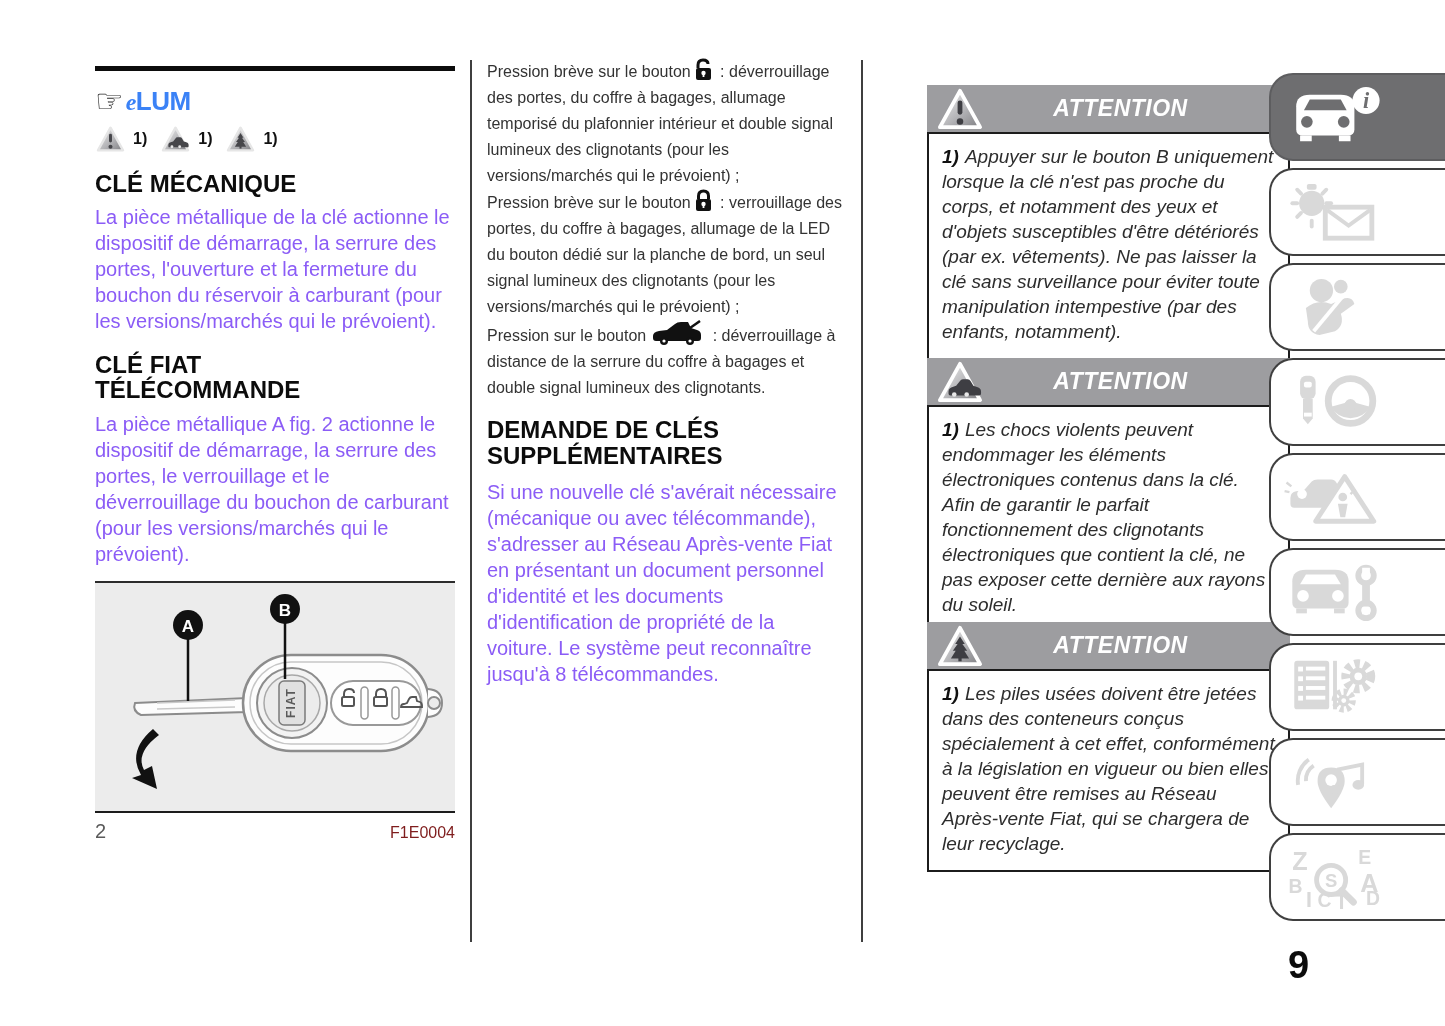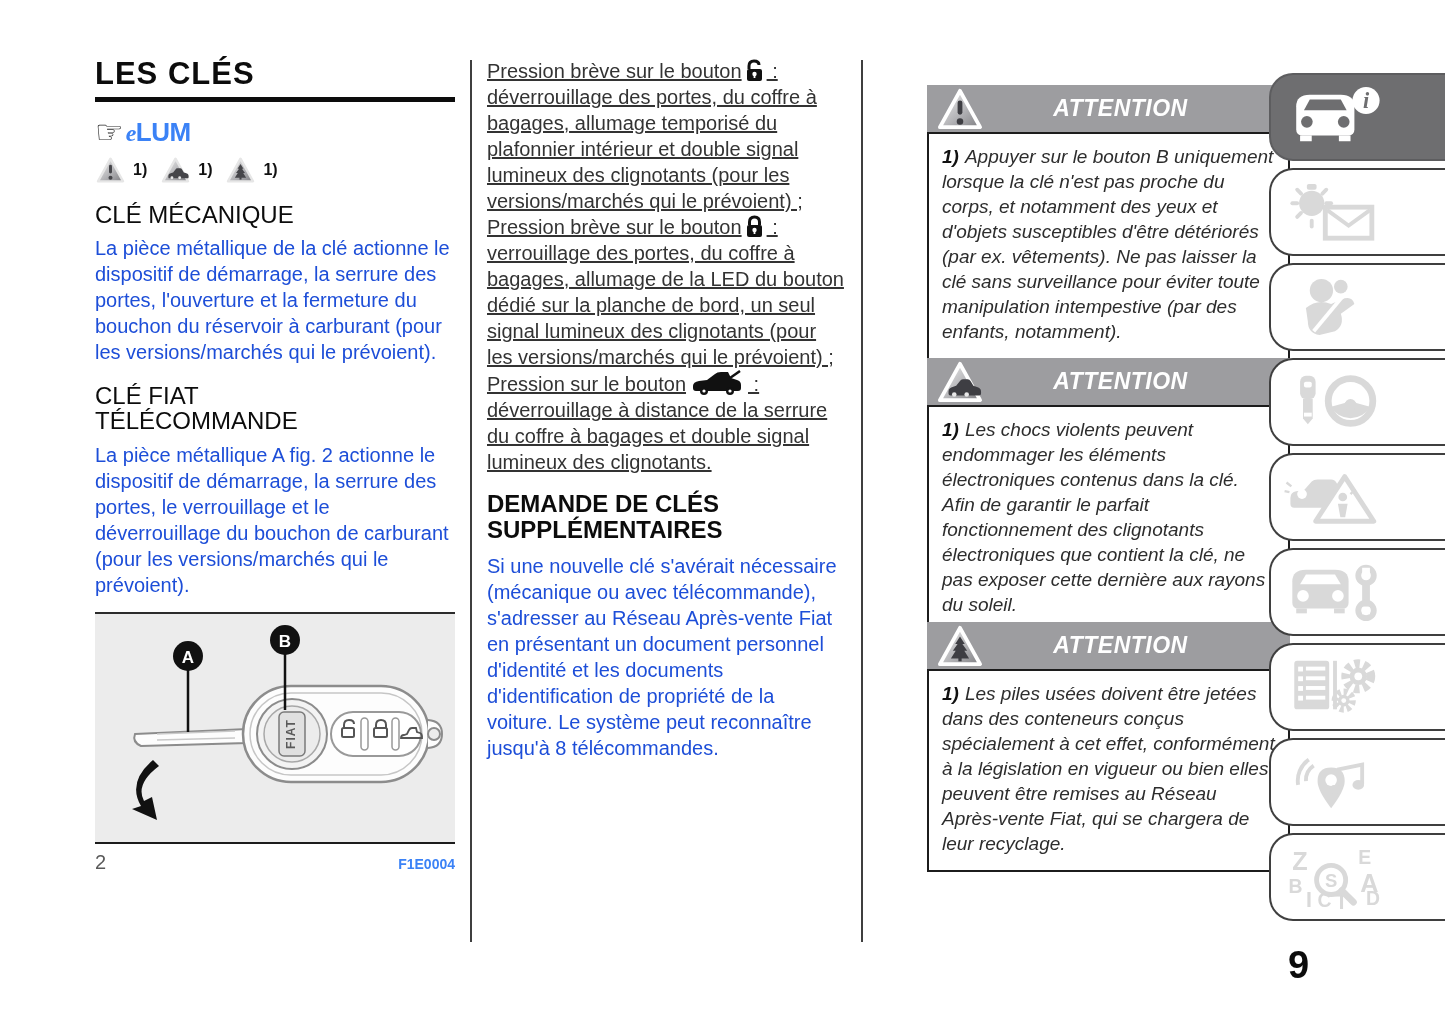--- a/index.html
+++ b/index.html
@@ -16,34 +16,34 @@
 
   
   .page-title{font-size:31px;font-weight:800;letter-spacing:1px;color:#0c0c0c;line-height:1;}
   .title-rule{height:5px;background:#0c0c0c;margin-top:8px;}
   .elum-row{margin-top:14px;display:flex;align-items:center;gap:2px;color:#1a1a1a;}
   .hand{font-size:32px;line-height:1;color:#2a2a2a;}
   .elum{font-weight:800;font-size:26px;letter-spacing:-0.5px;color:#3b82f6;}
   .elum .e{font-style:italic;font-family:"Liberation Serif",serif;font-size:24px;}
   .tri-row{margin-top:8px;display:flex;align-items:center;gap:7px;}
   .tri-row .mark{font-weight:700;font-size:16px;color:#111;margin-right:6px;}
-  h2.sect{font-size:24px;font-weight:400;color:#0c0c0c;line-height:1.05;margin:18px 0 8px 0;}
+  h2.sect{font-size:24px;font-weight:700;color:#0c0c0c;line-height:1.05;margin:18px 0 8px 0;}
   h2.two-line{max-width:240px;}
-  p.body{font-size:20px;line-height:26px;margin:0 0 4px 0;color:#1d4ed8;}
+  p.body{font-size:20px;line-height:26px;margin:0 0 4px 0;color:#8b5cf6;}
 
   .figure{margin-top:14px;}
   .fig-top{height:2px;background:#2c2c2c;}
   .fig-canvas{background:#ececec;height:228px;position:relative;}
   .fig-bottom{height:2px;background:#1c1c1c;}
   .fig-caption{display:flex;justify-content:space-between;align-items:baseline;margin-top:7px;}
   .fig-num{font-size:20px;color:#5a5a5a;}
-  .fig-code{font-size:14px;font-weight:700;color:#3b82f6;}
-
-  
-  .mid-item{font-size:20px;line-height:26px;color:#333;text-decoration:underline;}
+  .fig-code{font-size:16px;font-weight:400;color:#7f1d1d;}
+
+  
+  .mid-item{font-size:16px;line-height:26px;color:#333;}
   .inline-ic{vertical-align:-4px;margin:0 3px;}
   .inline-car{vertical-align:-4px;margin:0 5px;}
   h2.mid-h{font-size:24px;font-weight:800;color:#0c0c0c;line-height:1.08;margin:16px 0 10px 0;max-width:300px;}
 
   
   .warn{position:absolute;left:884px;width:363px;padding-left:43px;}
   .w1{top:85px;} .w2{top:358px;} .w3{top:622px;}
   .warn-head{height:47px;background:#9d9da0;display:flex;align-items:center;padding:0 8px;}
   .warn-head .lbl{flex:1;text-align:center;color:#fff;font-size:23px;font-weight:700;
                   font-style:italic;letter-spacing:0.5px;padding-right:26px;}
@@ -67,21 +67,20 @@
     <defs>
       <linearGradient id="triGrad" x1="0" y1="0" x2="1" y2="1">
         <stop offset="0" stop-color="#f2f2f2"></stop>
         <stop offset="0.55" stop-color="#b6b6b9"></stop>
         <stop offset="1" stop-color="#7f7f83"></stop>
       </linearGradient>
     </defs>
   </svg>
 
   <div class="col col-left">
-    <div class="page-title">LES CLÉS</div>
     <div class="title-rule"></div>
 
     <div class="elum-row">
       <span class="hand">☞</span>
       <span class="elum"><span class="e">e</span><span>LUM</span></span>
     </div>
 
     <div class="tri-row">
       <svg viewBox="0 0 52 46" width="31" height="28">
         <path d="M26 4 L47 42 L5 42 Z" fill="url(#triGrad)" stroke="#e6e6e6" stroke-width="4" stroke-linejoin="round"></path>

